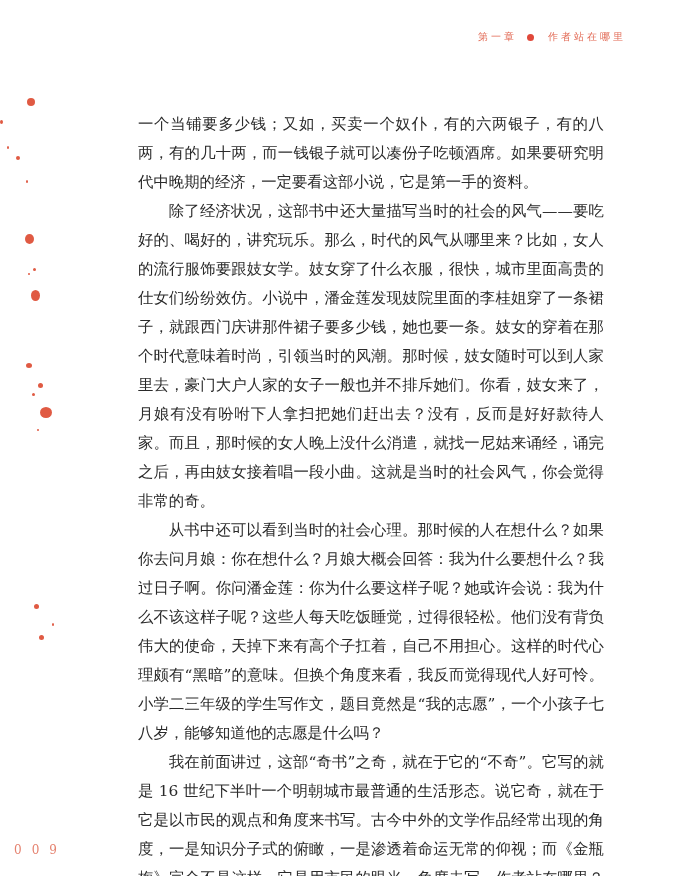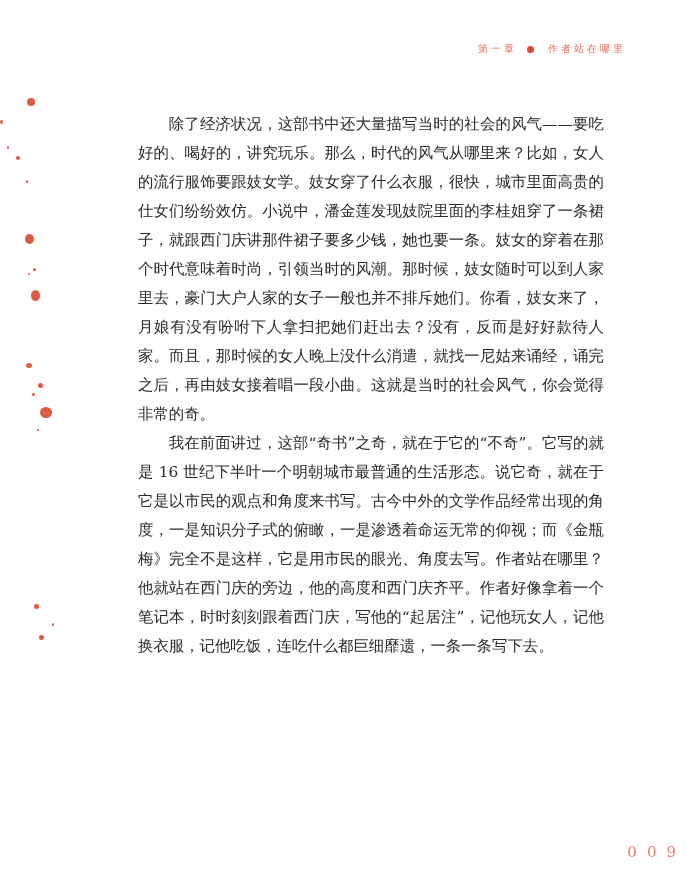--- a/index.html
+++ b/index.html
@@ -9,21 +9,21 @@
   }
   body {
     width: 686px;
     height: 876px;
     position: relative;
     overflow: hidden;
     font-family: "DejaVu Serif", "Liberation Serif", serif;
   }
   .running-head {
     position: absolute;
-    top: 42px;
+    top: 30px;
     left: 478px;
     width: 160px;
     font-size: 10px;
     color: #e26a55;
     letter-spacing: 3px;
     white-space: nowrap;
     display: flex;
     align-items: center;
   }
   .running-head .flower {
@@ -49,22 +49,22 @@
     text-indent: 2em;
   }
   .body-text p.cont {
     text-indent: 0;
   }
   .page-number {
     position: absolute;
     top: 843px;
     left: 0;
     width: 686px;
-    text-align: right;
-    font-size: 15px;
+    text-align: left;
+    font-size: 12px;
     letter-spacing: 10px;
     color: #e5826f;
     padding-left: 14px;
     box-sizing: border-box;
   }
   .petal {
     position: absolute;
     background: #e05a43;
     border-radius: 50%;
   }
@@ -92,17 +92,19 @@
     <span class="petal" style="left: 38px; top: 383px; width: 5px; height: 5px; background: rgb(224, 90, 67);"></span>
     <span class="petal" style="left: 32px; top: 393px; width: 3px; height: 3px; background: rgb(224, 90, 67);"></span>
     <span class="petal" style="left: 40px; top: 407px; width: 12px; height: 11px; background: rgb(224, 90, 67);"></span>
     <span class="petal" style="left: 37px; top: 429px; width: 2px; height: 2px; background: rgb(224, 90, 67);"></span>
     <span class="petal" style="left: 34px; top: 604px; width: 5px; height: 5px; background: rgb(224, 90, 67);"></span>
     <span class="petal" style="left: 52px; top: 623px; width: 2px; height: 3px; background: rgb(224, 90, 67);"></span>
     <span class="petal" style="left: 39px; top: 635px; width: 5px; height: 5px; background: rgb(224, 90, 67);"></span>
   </div>
 
 <div class="body-text">
+  <p class="cont">一个当铺要多少钱；又如，买卖一个奴仆，有的六两银子，有的八两，有的几十两，而一钱银子就可以凑份子吃顿酒席。如果要研究明代中晚期的经济，一定要看这部小说，它是第一手的资料。</p>
   <p>除了经济状况，这部书中还大量描写当时的社会的风气——要吃好的、喝好的，讲究玩乐。那么，时代的风气从哪里来？比如，女人的流行服饰要跟妓女学。妓女穿了什么衣服，很快，城市里面高贵的仕女们纷纷效仿。小说中，潘金莲发现妓院里面的李桂姐穿了一条裙子，就跟西门庆讲那件裙子要多少钱，她也要一条。妓女的穿着在那个时代意味着时尚，引领当时的风潮。那时候，妓女随时可以到人家里去，豪门大户人家的女子一般也并不排斥她们。你看，妓女来了，月娘有没有吩咐下人拿扫把她们赶出去？没有，反而是好好款待人家。而且，那时候的女人晚上没什么消遣，就找一尼姑来诵经，诵完之后，再由妓女接着唱一段小曲。这就是当时的社会风气，你会觉得非常的奇。</p>
+  <p>从书中还可以看到当时的社会心理。那时候的人在想什么？如果你去问月娘：你在想什么？月娘大概会回答：我为什么要想什么？我过日子啊。你问潘金莲：你为什么要这样子呢？她或许会说：我为什么不该这样子呢？这些人每天吃饭睡觉，过得很轻松。他们没有背负伟大的使命，天掉下来有高个子扛着，自己不用担心。这样的时代心理颇有“黑暗”的意味。但换个角度来看，我反而觉得现代人好可怜。小学二三年级的学生写作文，题目竟然是“我的志愿”，一个小孩子七八岁，能够知道他的志愿是什么吗？</p>
   <p>我在前面讲过，这部“奇书”之奇，就在于它的“不奇”。它写的就是 16 世纪下半叶一个明朝城市最普通的生活形态。说它奇，就在于它是以市民的观点和角度来书写。古今中外的文学作品经常出现的角度，一是知识分子式的俯瞰，一是渗透着命运无常的仰视；而《金瓶梅》完全不是这样，它是用市民的眼光、角度去写。作者站在哪里？他就站在西门庆的旁边，他的高度和西门庆齐平。作者好像拿着一个笔记本，时时刻刻跟着西门庆，写他的“起居注”，记他玩女人，记他换衣服，记他吃饭，连吃什么都巨细靡遗，一条一条写下去。</p>
 </div>
 
 <div class="page-number">009</div>
 
 </body></html>

